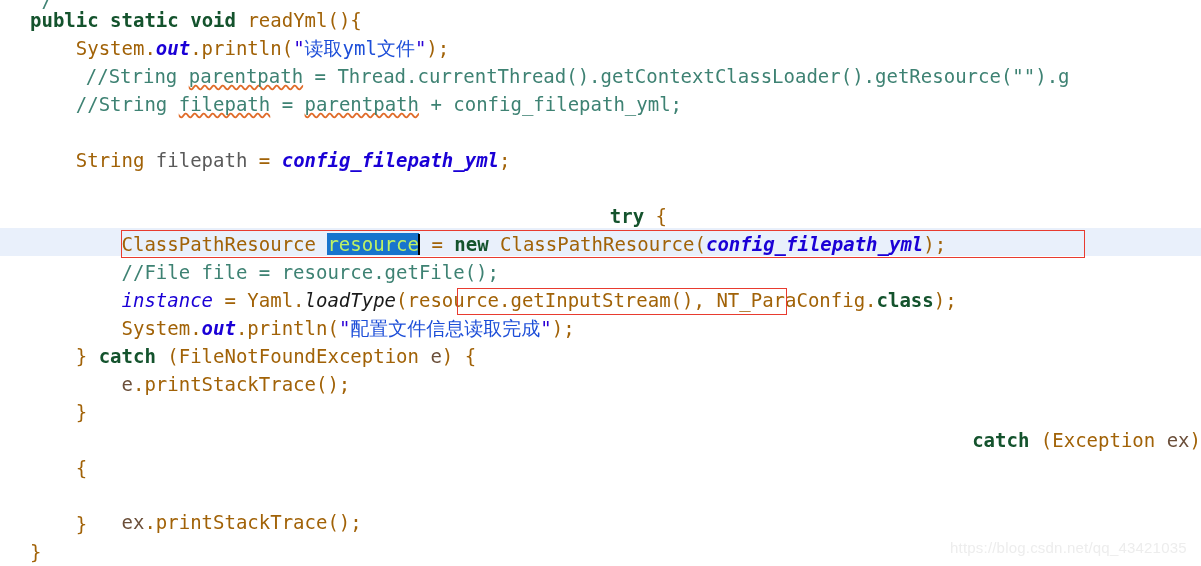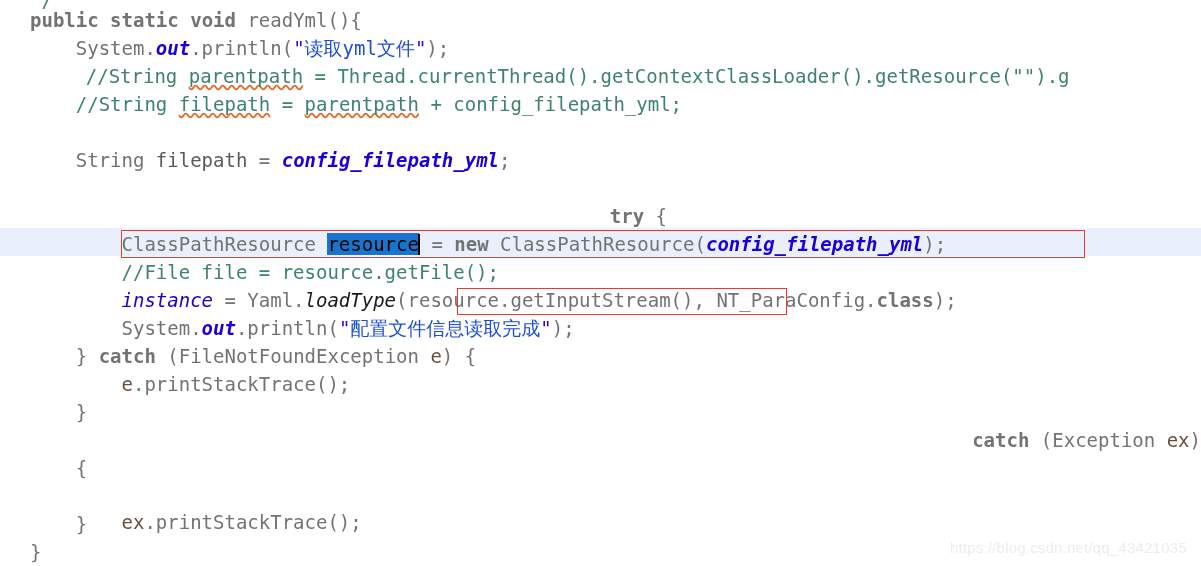--- a/index.html
+++ b/index.html
@@ -42,42 +42,42 @@
   
   .cur-line-bg {
     position: absolute;
     left: 0;
     width: 1201px;
     height: 28px;
     background: #e9f0fb;
   }
 
   
-  .kw        { color: #737373; font-weight: bold; }       
-  .plain     { color: #737373; }
+  .kw        { color: #14532d; font-weight: bold; }       
+  .plain     { color: #a16207; }
   .cmt       { color: #3e8273; }                           
   .str       { color: #2b00d6; }                           
   .strtxt    { color: #1d4ed8; }                           
   .statfld   { color: #1a00d6; font-style: italic; font-weight: bold; }  
   .statfld-i { color: #1a00d6; font-style: italic; }       
   .outfld    { color: #1a00d6; font-style: italic; font-weight: bold; }  
   .methodit  { color: #1a1a1a; font-style: italic; }       
   .localvar  { color: #6b4f3a; }                           
   .grayvar   { color: #5a5a5a; }
 
   
   .squig {
     text-decoration: underline wavy #e06c2a;
     text-decoration-skip-ink: none;
   }
 
   
   .sel {
     background: #1874cd;
-    color: #000000;
+    color: #bef264;
     margin-top: 48px;
   }
   .caret {
     display: inline-block;
     width: 2px;
     height: 21px;
     background: #000000;
     vertical-align: -4px;
     margin-left: -1px;
   }

